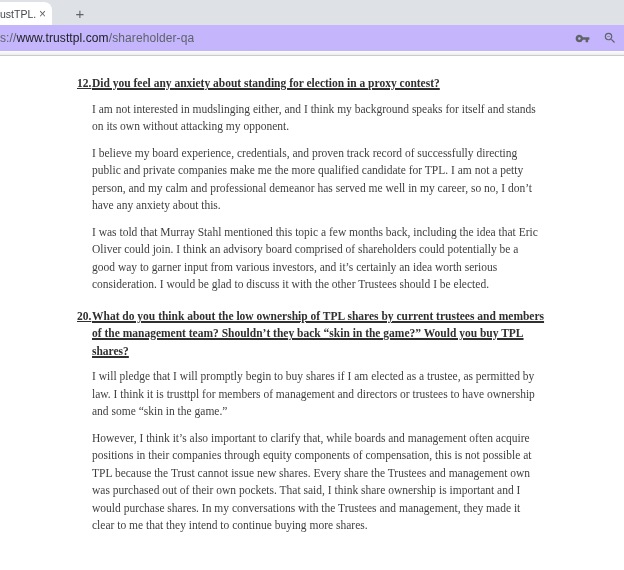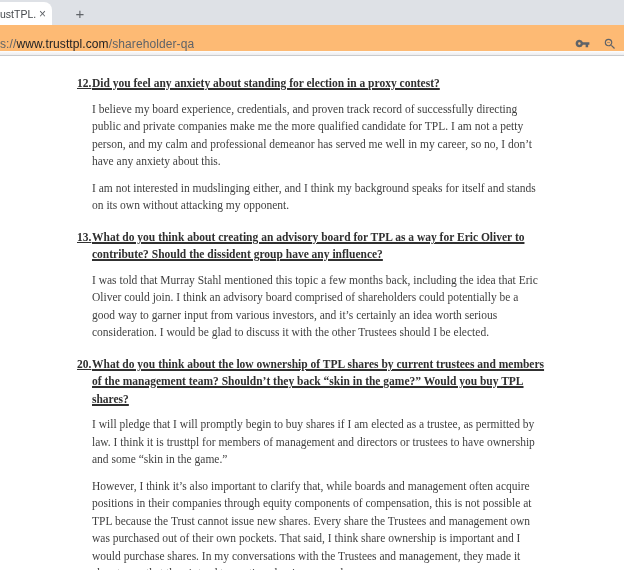--- a/index.html
+++ b/index.html
@@ -32,22 +32,22 @@
   }
   .newtab {
     position: absolute; left: 72px; top: 5px;
     width: 16px; height: 16px;
     font-size: 15px; font-weight: 400; color: #5f6368;
     display: flex; align-items: center; justify-content: center;
     line-height: 1;
   }
   .toolbar {
     height: 26px;
-    background: #fdba74;
-    display: flex; align-items: flex-end;
+    background: #c4b5fd;
+    display: flex; align-items: center;
     padding: 0 7px 0 0;
   }
   .url {
     font-size: 12px; color: #5f6368;
     white-space: nowrap; overflow: hidden;
     letter-spacing: 0.1px;
   }
   .url .domain { color: #202124; }
   .toolbar-icons {
     margin-left: auto;
@@ -113,29 +113,25 @@
   </div>
   <div class="toolbar-shadow"></div>
 
   <div class="page">
 
     <div class="qa-item">
       <div class="q-row">
         <span class="q-num">12.</span>
         <span class="q-text">Did you feel any anxiety about standing for election in a proxy contest?</span>
       </div>
+      <p class="answer">I am not interested in mudslinging either, and I think my background speaks for itself and stands on its own without attacking my opponent.</p>
       <p class="answer">I believe my board experience, credentials, and proven track record of successfully directing public and private companies make me the more qualified candidate for TPL. I am not a petty person, and my calm and professional demeanor has served me well in my career, so no, I don’t have any anxiety about this.</p>
-      <p class="answer">I am not interested in mudslinging either, and I think my background speaks for itself and stands on its own without attacking my opponent.</p>
     </div>
 
     <div class="qa-item">
-      <div class="q-row">
-        <span class="q-num">13.</span>
-        <span class="q-text">What do you think about creating an advisory board for TPL as a way for Eric Oliver to contribute? Should the dissident group have any influence?</span>
-      </div>
       <p class="answer">I was told that Murray Stahl mentioned this topic a few months back, including the idea that Eric Oliver could join. I think an advisory board comprised of shareholders could potentially be a good way to garner input from various investors, and it’s certainly an idea worth serious consideration. I would be glad to discuss it with the other Trustees should I be elected.</p>
     </div>
 
     <div class="qa-item">
       <div class="q-row">
         <span class="q-num">20.</span>
         <span class="q-text">What do you think about the low ownership of TPL shares by current trustees and members of the management team? Shouldn’t they back “skin in the game?” Would you buy TPL shares?</span>
       </div>
       <p class="answer">I will pledge that I will promptly begin to buy shares if I am elected as a trustee, as permitted by law. I think it is trusttpl for members of management and directors or trustees to have ownership and some “skin in the game.”</p>
       <p class="answer">However, I think it’s also important to clarify that, while boards and management often acquire positions in their companies through equity components of compensation, this is not possible at TPL because the Trust cannot issue new shares. Every share the Trustees and management own was purchased out of their own pockets. That said, I think share ownership is important and I would purchase shares. In my conversations with the Trustees and management, they made it clear to me that they intend to continue buying more shares.</p>

